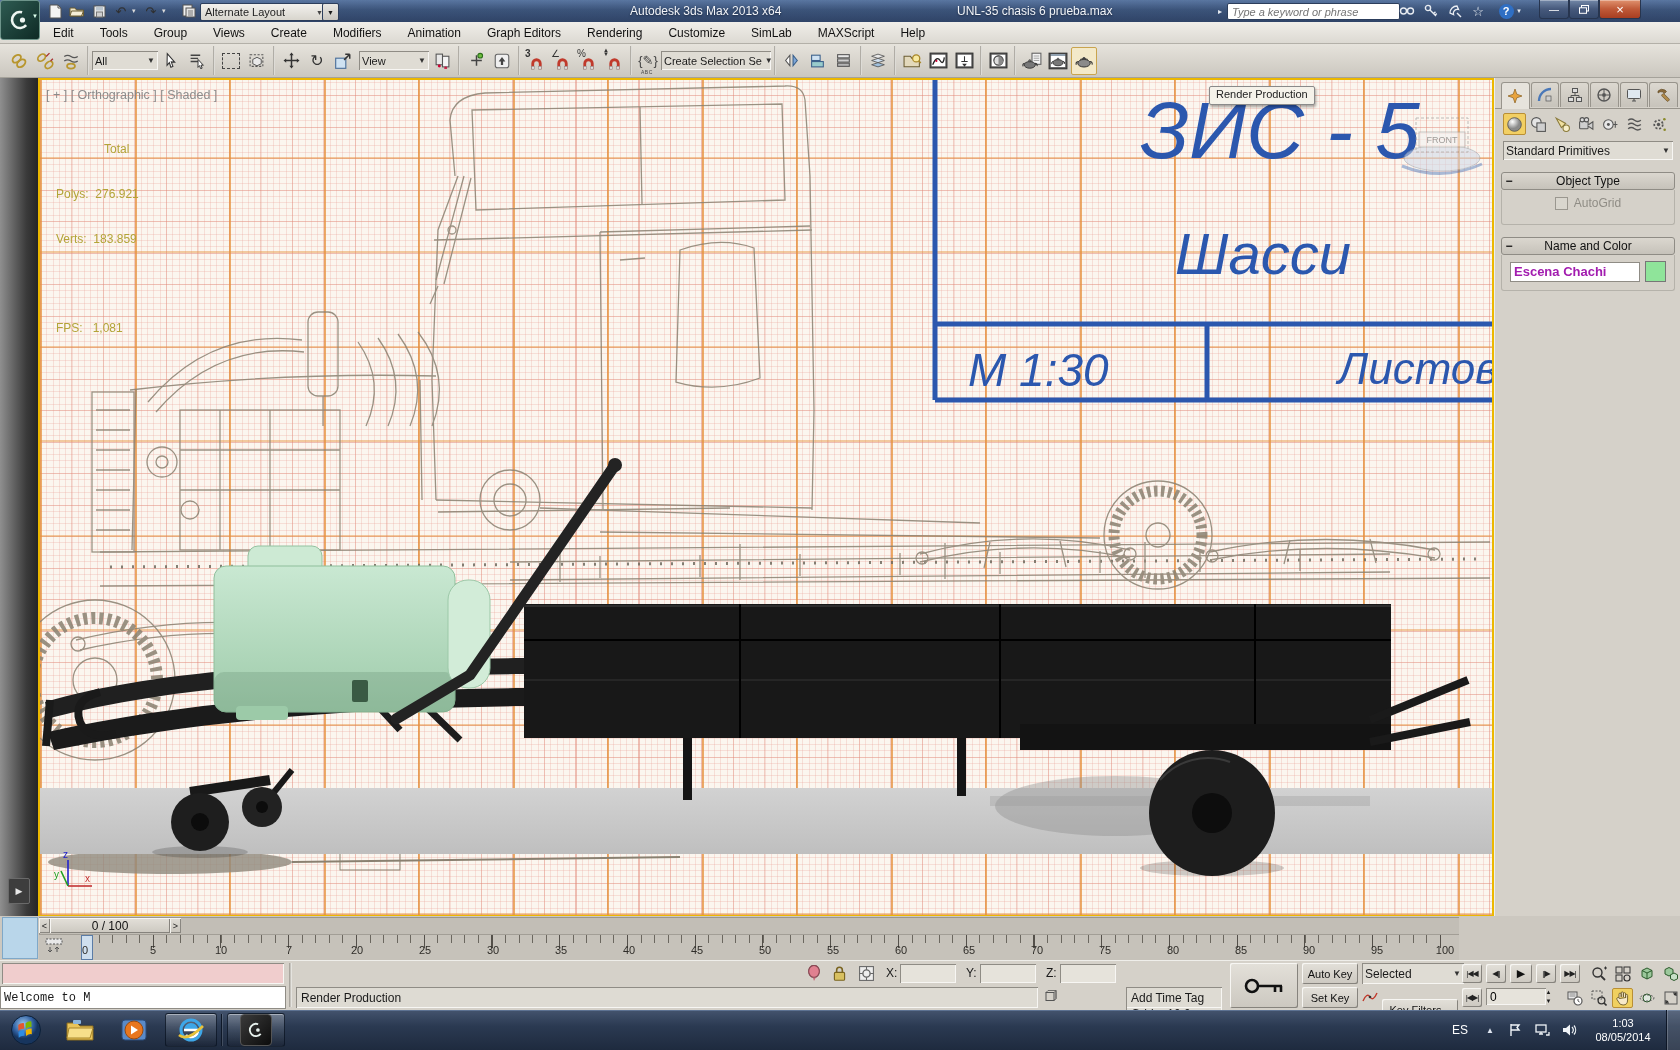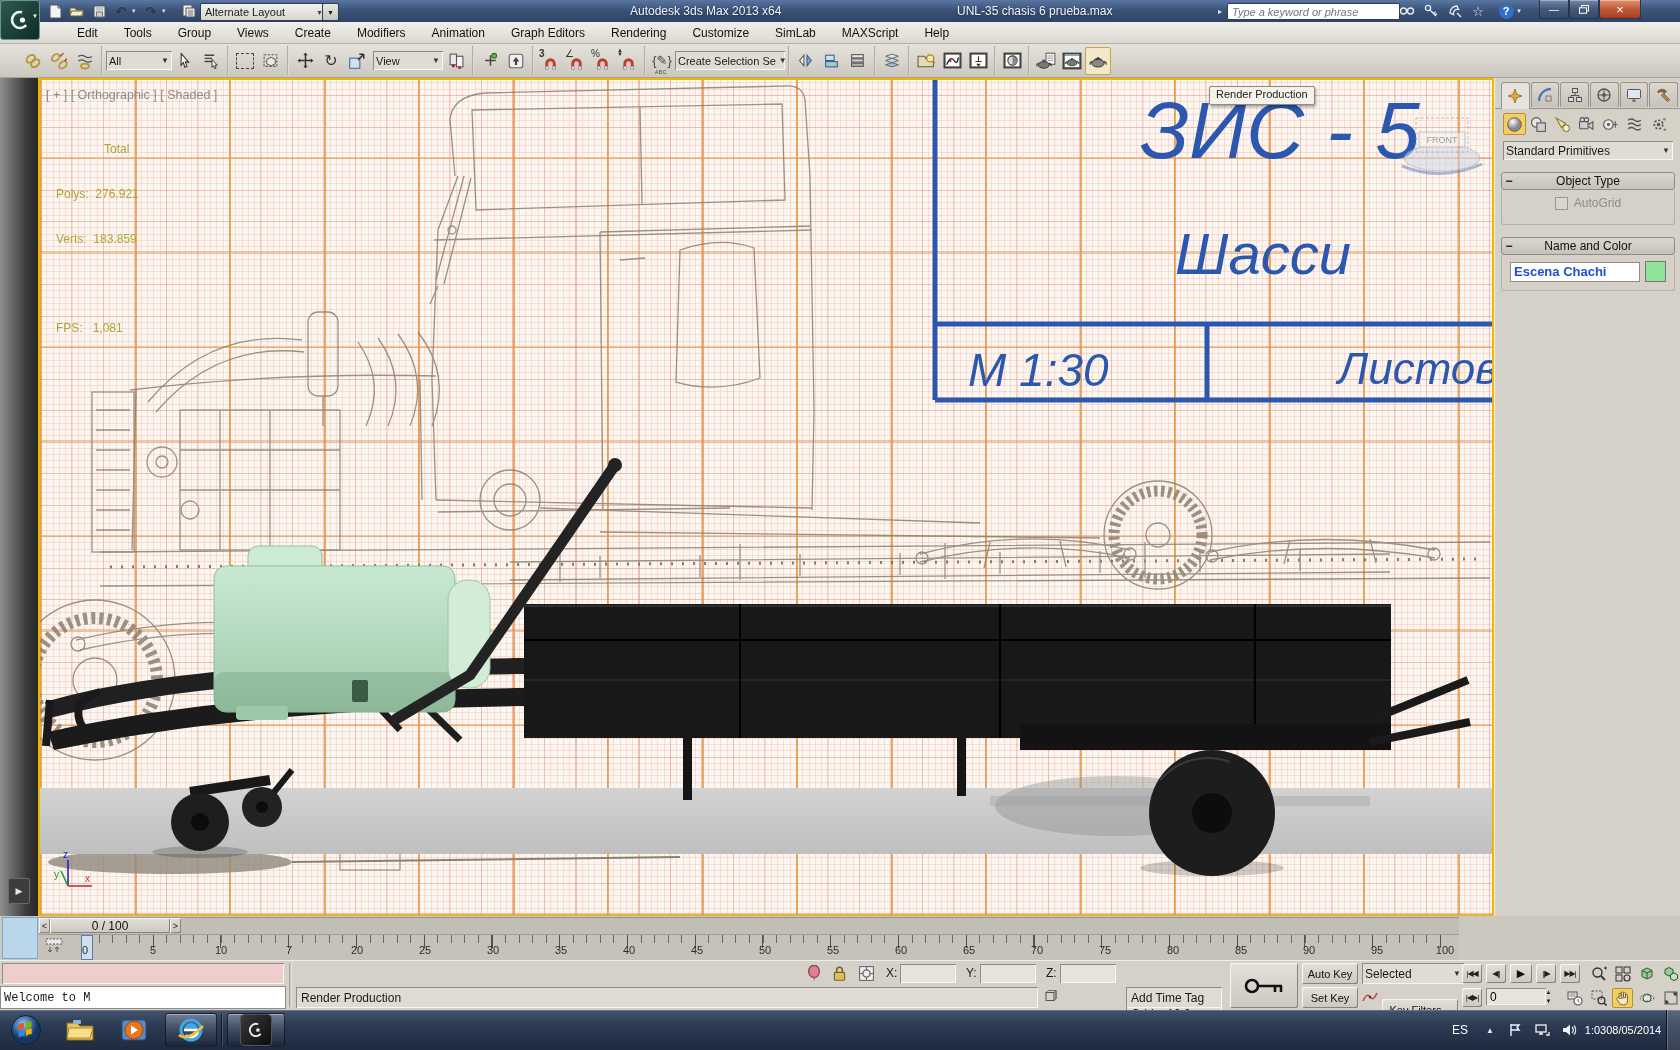--- a/index.html
+++ b/index.html
@@ -35,26 +35,26 @@
     font-family:"Liberation Sans",sans-serif;}
   .tb-ico{position:absolute;top:2px;width:20px;height:18px;display:flex;align-items:center;justify-content:center;color:#e8ecf2;}
   .winbtns{position:absolute;top:0;right:39px;display:flex;}
   .winbtn{width:28px;height:18px;display:flex;align-items:center;justify-content:center;
     color:#fff;font-size:10px;border:1px solid #27354f;border-top:none;border-radius:0 0 3px 3px;
     background:linear-gradient(#7388a8,#46597c 50%,#35496b);box-shadow:inset 0 1px 0 rgba(255,255,255,.35);}
   .winbtn.close{width:40px;background:linear-gradient(#e0926f,#c05a38 50%,#a83e22);}
   
   #menubar{position:absolute;left:0;top:22px;width:1680px;height:22px;
     background:linear-gradient(#f0eee9,#dcd9d2);border-bottom:1px solid #b3b0a8;
-    display:flex;align-items:center;padding-left:64px;box-sizing:border-box;}
+    display:flex;align-items:center;padding-left:40px;box-sizing:border-box;}
   .menu-item{padding:0 13px;font-size:12px;color:#111;}
   
   #toolbar{position:absolute;left:0;top:44px;width:1680px;height:34px;
     background:linear-gradient(#e6e3dc,#cbc7bf);border-bottom:1px solid #a5a29a;
-    display:flex;align-items:center;padding-left:20px;box-sizing:border-box;}
+    display:flex;align-items:center;padding-left:6px;box-sizing:border-box;}
   .tbi{width:26px;height:28px;display:flex;align-items:center;justify-content:center;flex:none;position:relative;}
   .tbi.hover{background:#f3e9c9;border:1px solid #c9a44e;border-radius:2px;box-sizing:border-box;}
   .magwrap{position:relative;width:26px;height:28px;flex:none;display:flex;align-items:center;justify-content:center;}
   .magwrap .corner{position:absolute;left:2px;top:1px;font-size:10px;color:#333;font-weight:bold;}
   .abc{position:absolute;bottom:0;left:6px;font-size:5px;letter-spacing:.5px;color:#444;}
   
   #left-strip{position:absolute;left:0;top:78px;width:38px;height:838px;
     background:linear-gradient(90deg,#8f8f8f,#3a3a3a 70%,#262626);}
   #strip-play{position:absolute;left:8px;top:800px;width:20px;height:24px;background:#3d3d3d;
     border:1px solid #6a6a6a;border-radius:2px;color:#e8e8e8;font-size:9px;display:flex;align-items:center;justify-content:center;}
@@ -91,21 +91,21 @@
   .ro-head .minus{width:14px;text-align:center;font-weight:bold;}
   .ro-head .ro-title{flex:1;text-align:center;padding-right:14px;}
   .ro-body{border:1px solid #b5b2aa;border-top:none;border-radius:0 0 3px 3px;padding:6px 4px 8px 4px;}
   .autogrid{display:flex;align-items:center;justify-content:center;gap:6px;color:#8f8c85;font-size:12px;margin-bottom:6px;}
   .chk{width:11px;height:11px;border:1px solid #9a978f;background:#d9d6ce;}
   .objgrid{display:grid;grid-template-columns:70px 70px;gap:4px 5px;justify-content:center;}
   .objbtn{height:18px;display:flex;align-items:center;justify-content:center;font-size:12px;color:#111;
     background:linear-gradient(#e4e1da,#cdc9c1);box-shadow:inset 1px 1px 0 #f7f6f3, inset -1px -1px 0 #8a8781;border-radius:2px;}
   .namerow{display:flex;align-items:center;gap:5px;justify-content:center;}
   .namefield{width:122px;height:18px;background:#fff;border:1px solid #8f8c85;font-weight:bold;font-size:13px;
-    padding:0 3px;font-family:"Liberation Sans",sans-serif;color:#1d4ed8;}
+    padding:0 3px;font-family:"Liberation Sans",sans-serif;color:#a21caf;}
   .swatch{width:19px;height:19px;background:#8fe49a;border:1px solid #777;}
   
   #deck{position:absolute;left:0;top:916px;width:1680px;height:44px;background:#ccc8c0;}
   #mini-curve{position:absolute;left:2px;top:1px;width:36px;height:42px;background:#b9d6ea;
     border:1px solid #7fa8c8;box-sizing:border-box;}
   #slider-row{position:absolute;left:39px;top:1px;width:1420px;height:17px;background:#c2beb6;
     box-shadow:inset 1px 1px 0 #9a968e;}
   .sl-btn{position:absolute;top:1px;width:11px;height:15px;font-size:9px;display:flex;align-items:center;justify-content:center;
     background:linear-gradient(#e0ddd6,#c8c4bc);box-shadow:inset 1px 1px 0 #f4f3ef, inset -1px -1px 0 #8a8781;color:#222;}
   #sl-handle{position:absolute;left:11px;top:1px;width:120px;height:15px;display:flex;align-items:center;justify-content:center;
@@ -131,21 +131,21 @@
   .navbtn.active{background:#f0d060;border:1px solid #b98f35;box-sizing:border-box;}
   .pb{letter-spacing:-1px;font-size:8px;color:#222;}
   
   #taskbar{position:absolute;left:0;top:1010px;width:1680px;height:40px;
     background:linear-gradient(#44546e,#2b3a52 40%,#1e2a3e);box-shadow:inset 0 1px 0 #5d7292;}
   .tk-btn{position:absolute;top:3px;height:34px;border-radius:3px;display:flex;align-items:center;justify-content:center;}
   .tk-btn.pressed{background:linear-gradient(rgba(255,255,255,.28),rgba(255,255,255,.10) 50%,rgba(0,0,0,.12));
     border:1px solid rgba(10,20,35,.8);box-shadow:inset 0 1px 0 rgba(255,255,255,.4);box-sizing:border-box;}
   .tray{position:absolute;top:0;height:40px;display:flex;align-items:center;color:#fff;}
   #clock{position:absolute;left:1586px;top:3px;width:74px;height:34px;color:#fff;font-size:11px;
-    display:flex;flex-direction:row;align-items:center;justify-content:center;line-height:14px;}
+    display:flex;flex-direction:column;align-items:center;justify-content:center;line-height:14px;}
   #show-desktop{position:absolute;right:0;top:0;width:13px;height:40px;background:rgba(255,255,255,.12);
     border-left:1px solid #0d1626;box-shadow:inset 1px 0 0 rgba(255,255,255,.2);}
   svg{display:block;}
 </style>
 </head>
 <body>
 
 <div id="app">
 
   <div id="titlebar">

